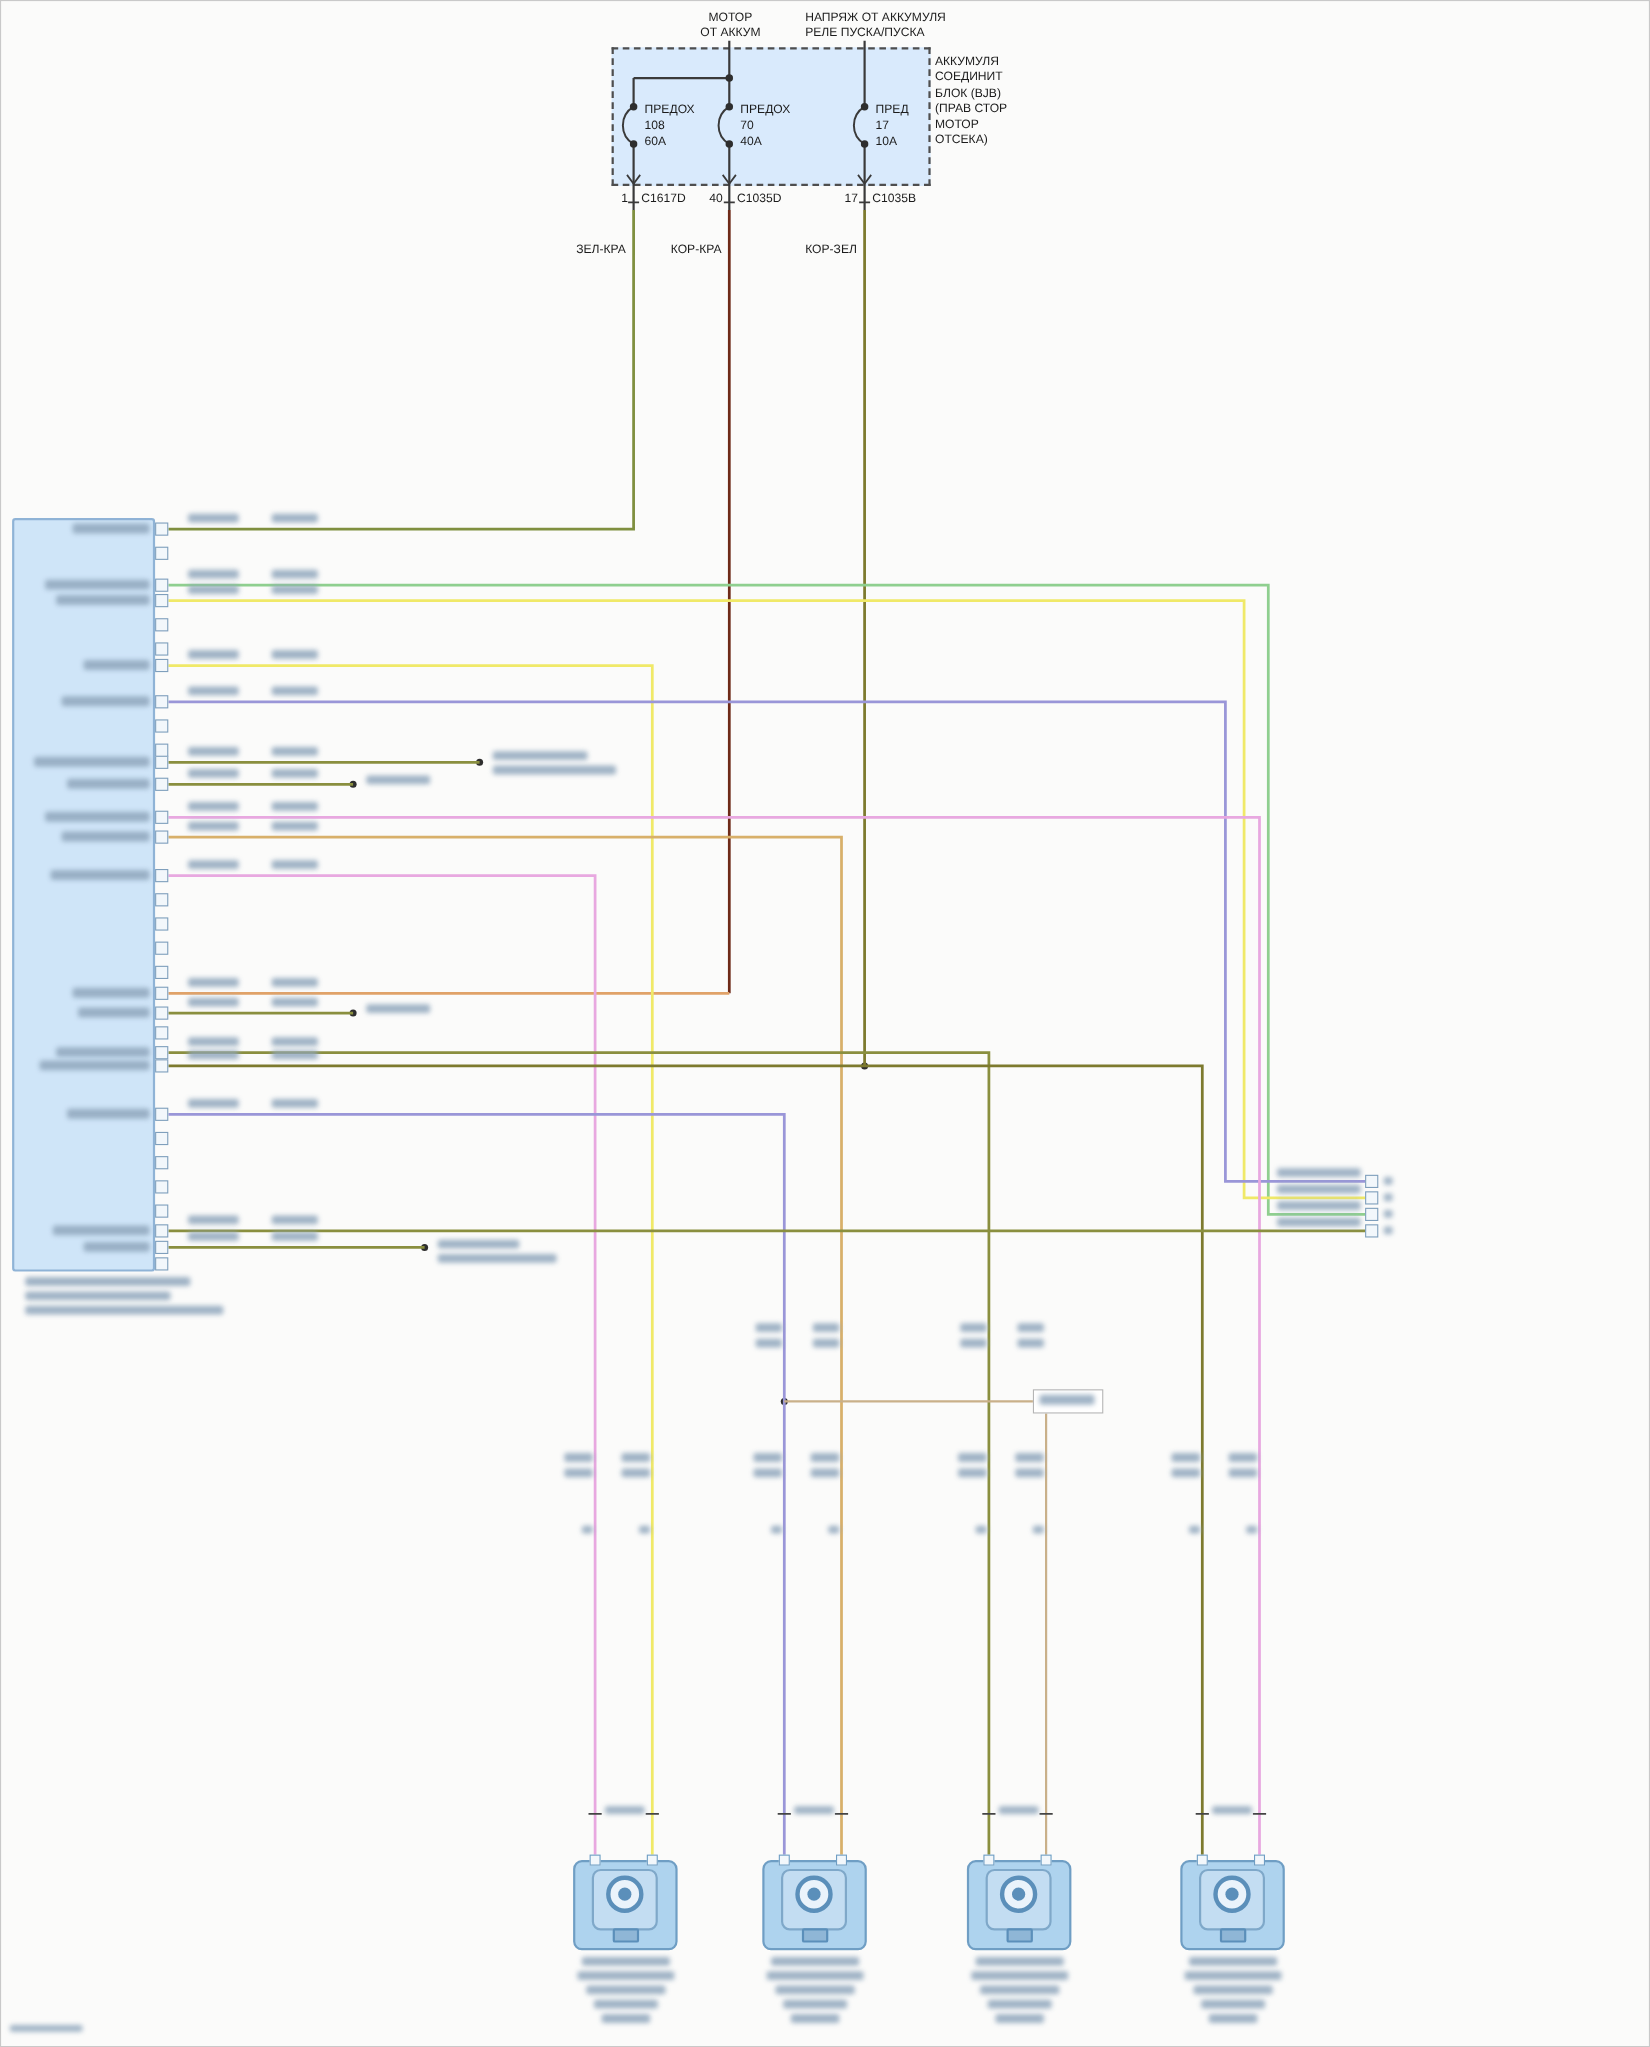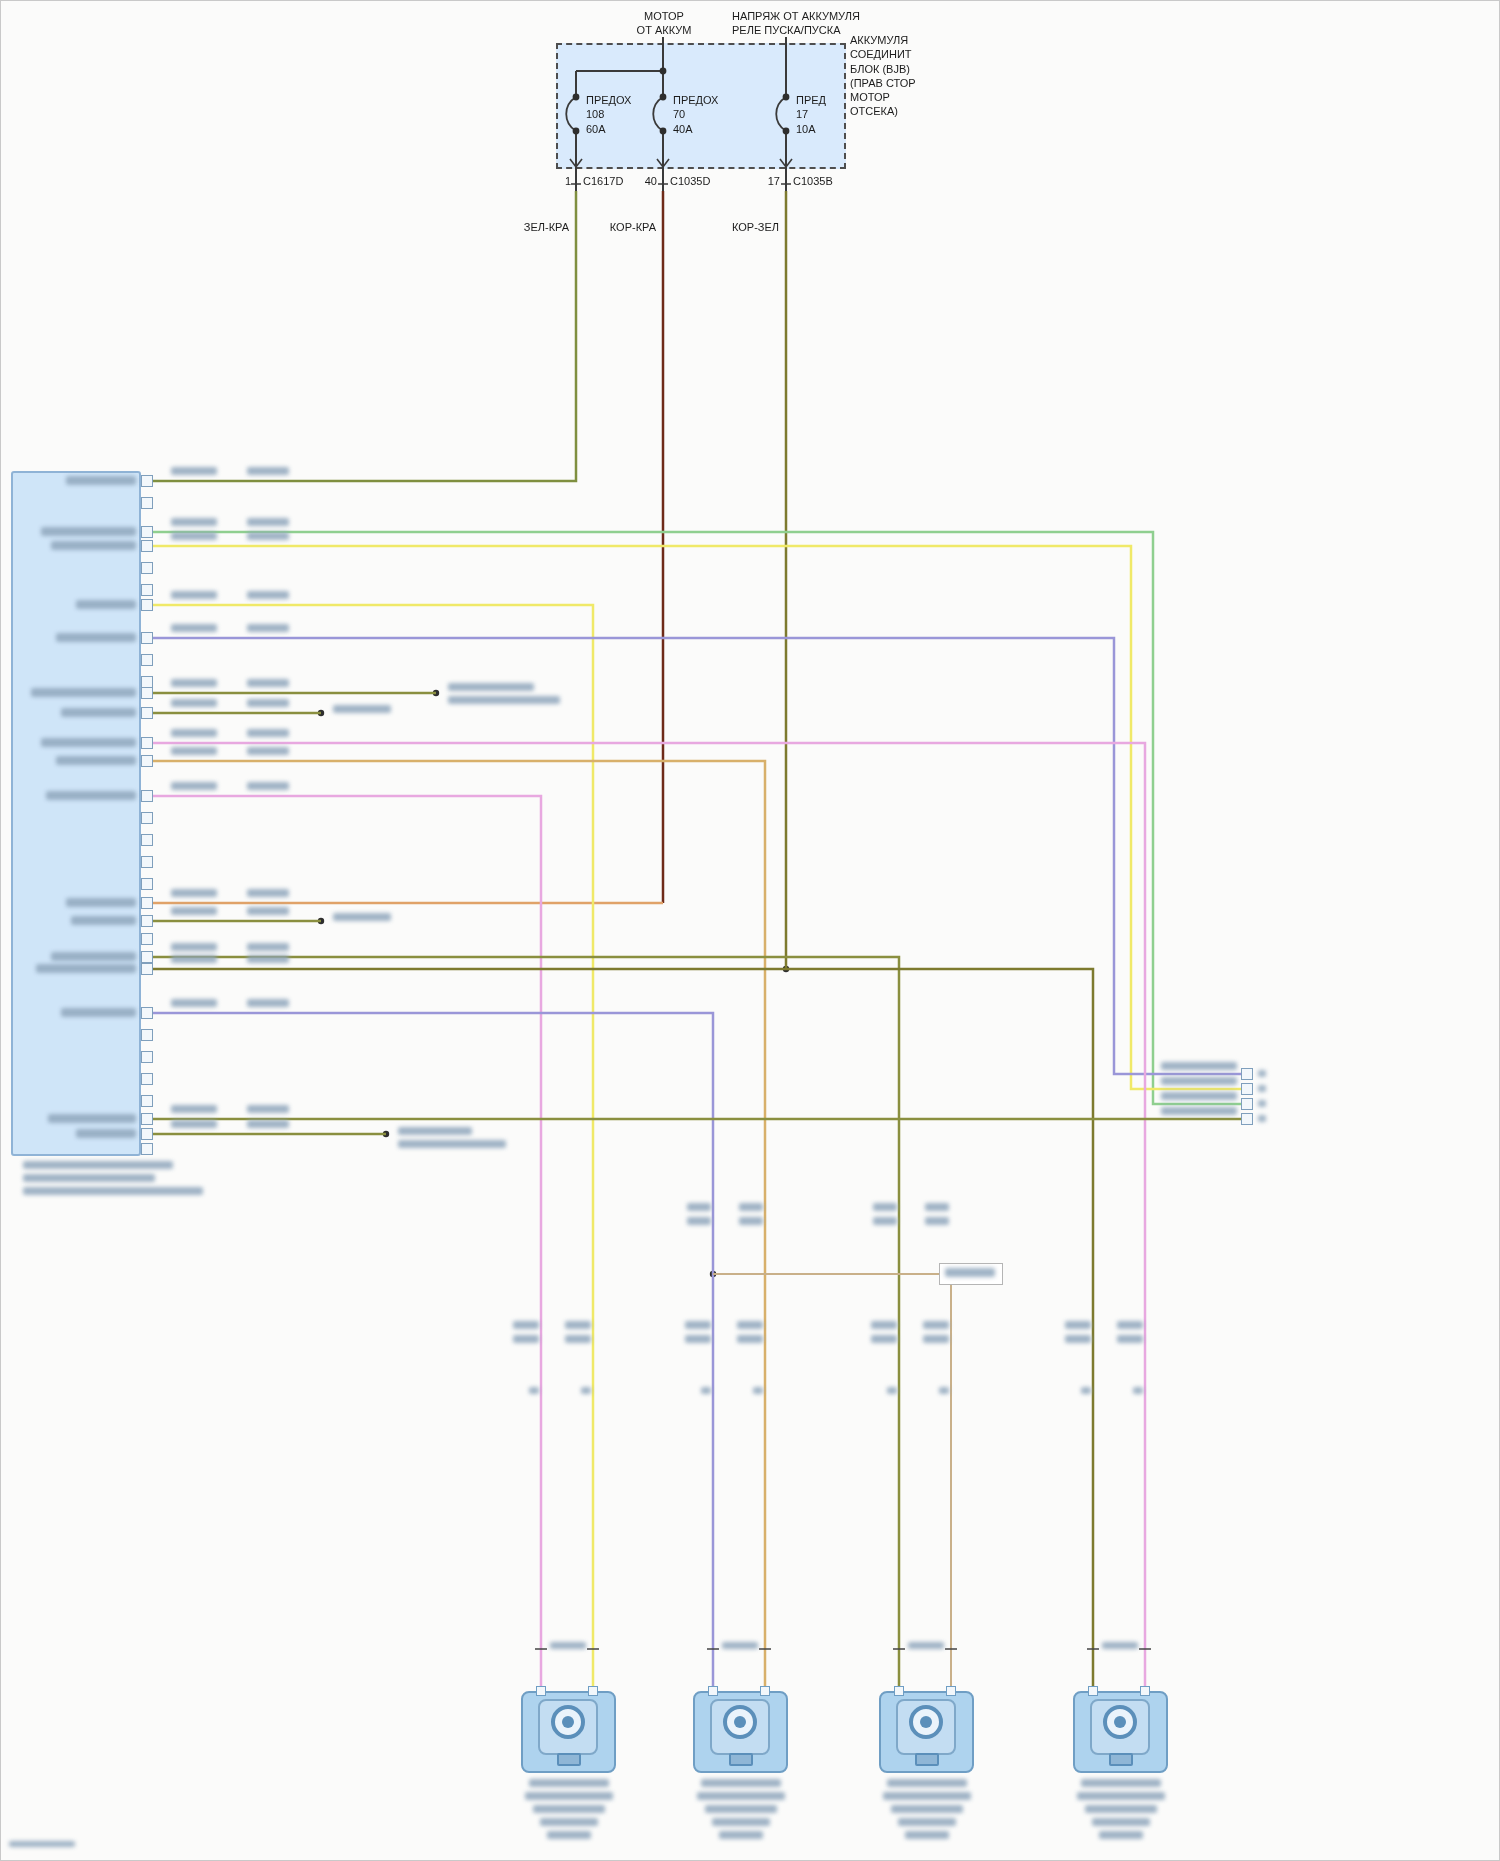--- a/index.html
+++ b/index.html
@@ -88,21 +88,21 @@
     <path fill="none" stroke="#c9b089" stroke-width="2" d="M712 1273 H950 V1690"></path>
     <g stroke="#444444" stroke-width="1.5">
       <path d="M534 1648 H546 M586 1648 H598 M706 1648 H718 M758 1648 H770 M892 1648 H904 M944 1648 H956 M1086 1648 H1098 M1138 1648 H1150"></path>
     </g>
   </svg>
 
   <div class="lbl center" style="left:603px;top:8px;width:120px">МОТОР
 ОТ АККУМ</div>
   <div class="lbl" style="left:731px;top:8px;width:170px">НАПРЯЖ ОТ АККУМУЛЯ
 РЕЛЕ ПУСКА/ПУСКА</div>
-  <div class="lbl" style="left:849px;top:32px;width:115px">АККУМУЛЯ
+  <div class="lbl" style="left:849px;top:48px;width:115px">АККУМУЛЯ
 СОЕДИНИТ
 БЛОК (BJB)
 (ПРАВ СТОР
 МОТОР
 ОТСЕКА)</div>
 
   <div class="lbl" style="left:585px;top:92px;width:60px">ПРЕДОХ
 108
 60A</div>
   <div class="lbl" style="left:672px;top:92px;width:60px">ПРЕДОХ

